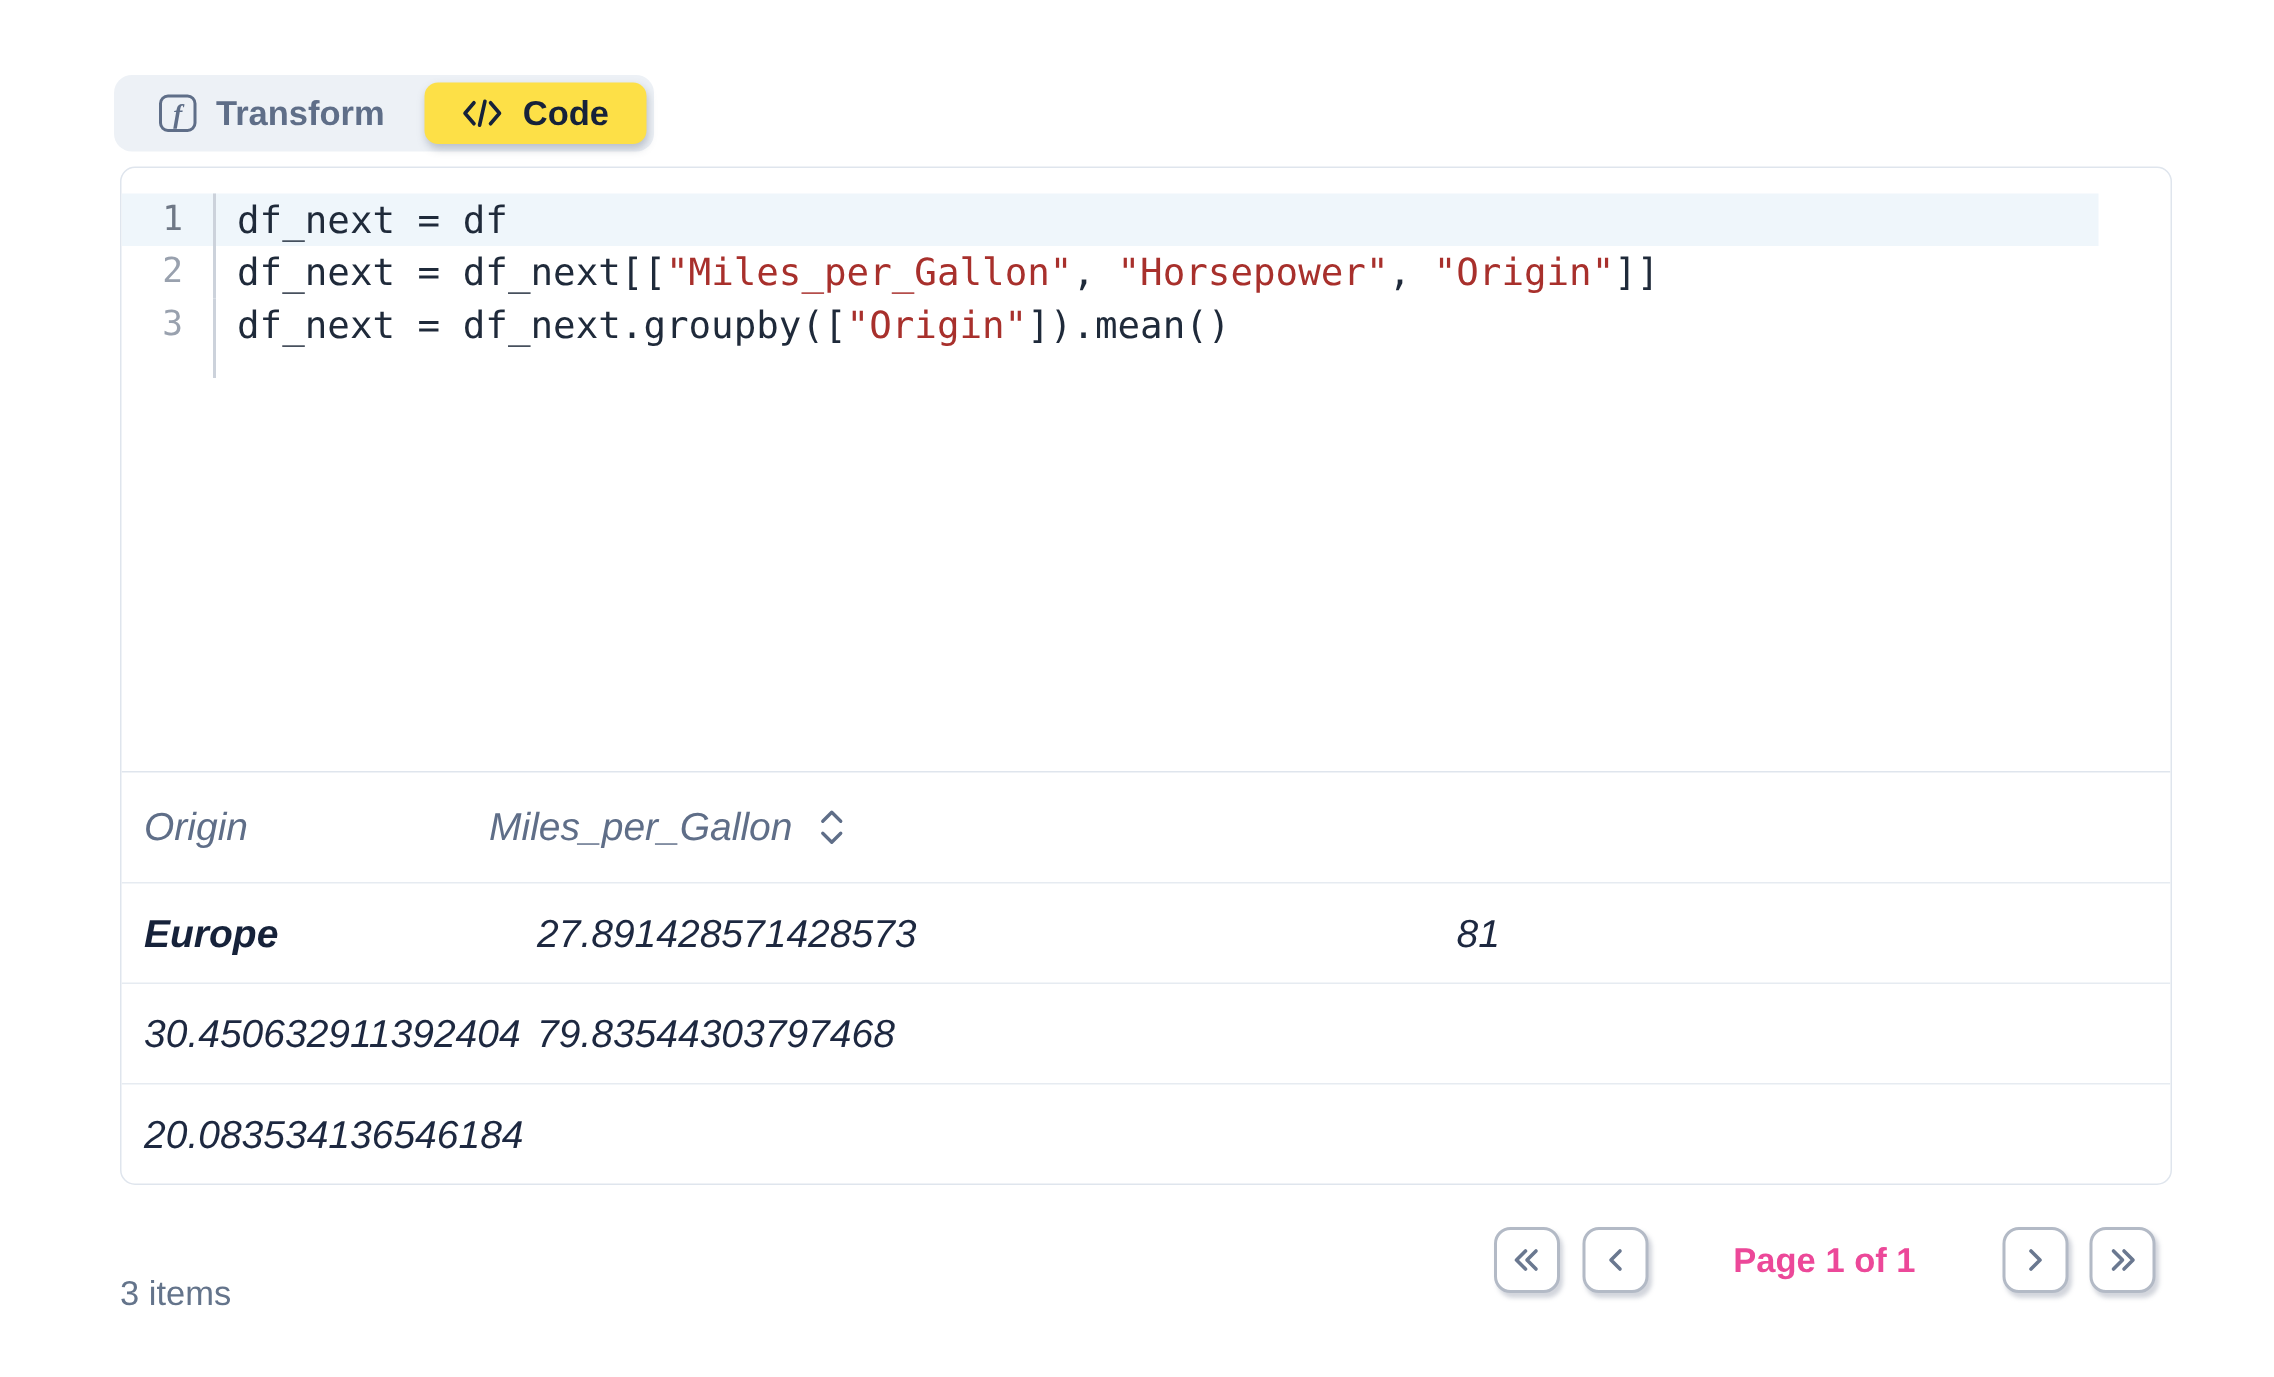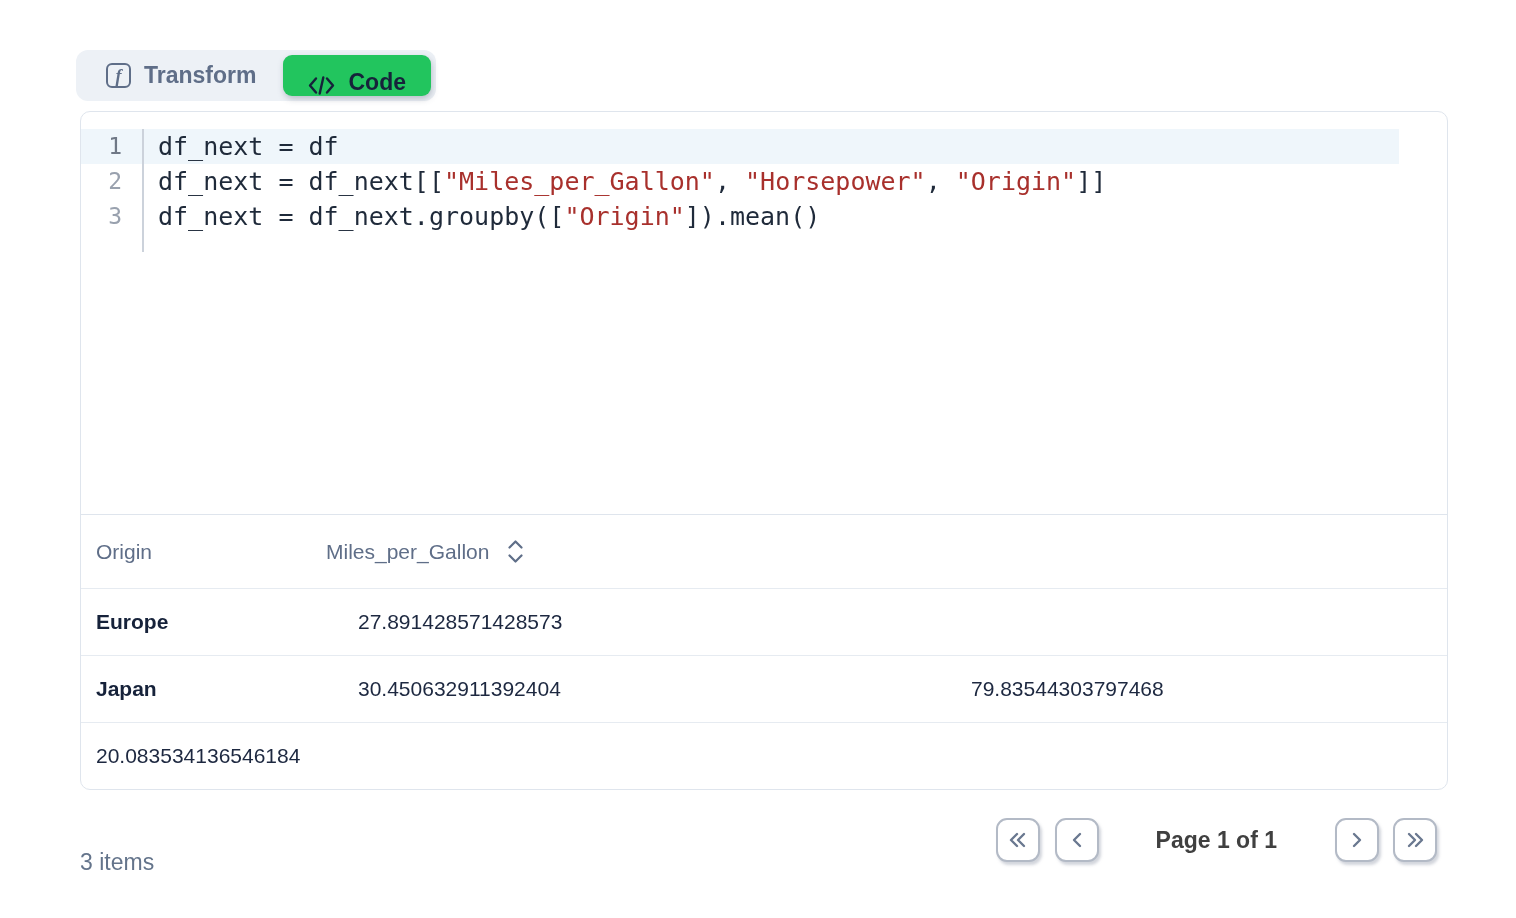--- a/index.html
+++ b/index.html
@@ -18,23 +18,22 @@
     background:#edf1f6; border-radius:12px;
     padding:5px; margin-left:-4px; gap:2px;
   }
   .tab {
     display:flex; align-items:center; gap:13px;
     padding:0 25px; height:41px; border-radius:9px;
     font-size:23px; font-weight:600; color:#5f6e88; cursor:pointer;
     white-space:nowrap;
   }
   .tab.active {
-    background:#22c55e; color:#16223a; font-weight:700;
+    background:#fde047; color:#16223a; font-weight:700;
     box-shadow:1px 3px 6px rgba(100,110,130,0.38);
-    align-items:flex-end;
   }
   .fn-icon {
     width:25px; height:25px; border:2px solid currentColor; border-radius:6px;
     display:flex; align-items:center; justify-content:center;
     font-family:"Liberation Serif",serif; font-style:italic;
     font-size:18px; font-weight:700; line-height:1;
   }
   .code-glyph { display:flex; align-items:center; }
 
   
@@ -56,42 +55,42 @@
   }
   .code-line.active .gutter { color:#6f7886; }
   .gutter-stub { height:18px; }
   .code-text { padding-left:14px; color:#1f2a3a; white-space:pre; }
   .tok-string { color:#a8302c; }
 
   
   .dtable { border-top:1px solid #dfe5ed; }
   .thead, .trow {
     display:grid; grid-template-columns:230px 581px 1fr;
-    padding-left:15px; align-items:center; font-size:21px;
+    padding-left:15px; align-items:center; font-size:26px;font-style:italic;
   }
   .thead { height:73px; color:#5f6e88; font-weight:500; }
   .th { display:flex; align-items:center; gap:18px; }
   .sort-icon { display:flex; }
   .trow { height:67px; color:#1d2840; border-top:1px solid #e6ebf1;gap:32px; }
   .trow .origin { font-weight:700; color:#16223a; }
 
   
   .footer { display:flex; align-items:center; margin-top:14px; width:1368px; }
   .items-count { color:#64748b; font-size:23px;margin-top:45px; }
   .pager { margin-left:auto; display:flex; align-items:center; }
   .pbtn {
     width:44px; height:44px; border-radius:11px;
     border:2px solid #b3bac6; background:#fff;
     display:flex; align-items:center; justify-content:center;
     box-shadow:2px 3px 3px rgba(125,135,155,0.35);
     cursor:pointer; padding:0;
   }
   .pbtn svg { display:block; }
   .pbtn-first { margin-right:15px; }
-  .page-label { margin:0 58px 0 57px; font-size:23px; font-weight:600; color:#404040; }
+  .page-label { margin:0 58px 0 57px; font-size:23px; font-weight:600; color:#ec4899; }
   .pbtn-next { margin-right:14px; }
   .pbtn-last { margin-right:11px; }
 </style>
 </head>
 <body>
 
 <div class="page">
 
   
   <div class="tabbar">
@@ -144,23 +143,23 @@
               <polyline points="2.5,9.5 8.5,3.5 14.5,9.5"></polyline>
               <polyline points="2.5,17.5 8.5,23.5 14.5,17.5"></polyline>
             </svg>
           </span>
         </div>
       </div>
 
       <div class="trow">
         <div class="origin">Europe</div>
         <div>27.891428571428573</div>
+        <div>81</div>
       </div>
       <div class="trow">
-        <div class="origin">Japan</div>
         <div>30.450632911392404</div>
         <div>79.83544303797468</div>
       </div>
       <div class="trow">
         <div>20.083534136546184</div>
       </div>
     </div>
   </div>
 
   

